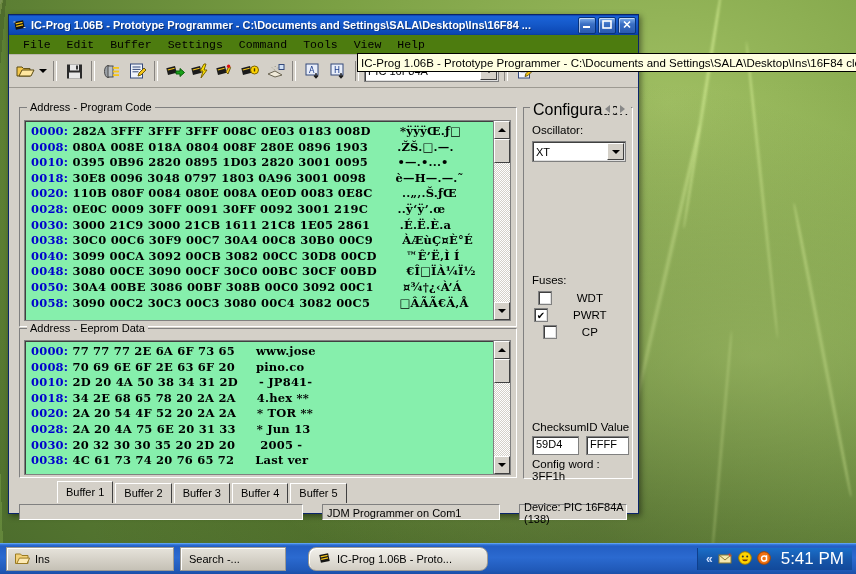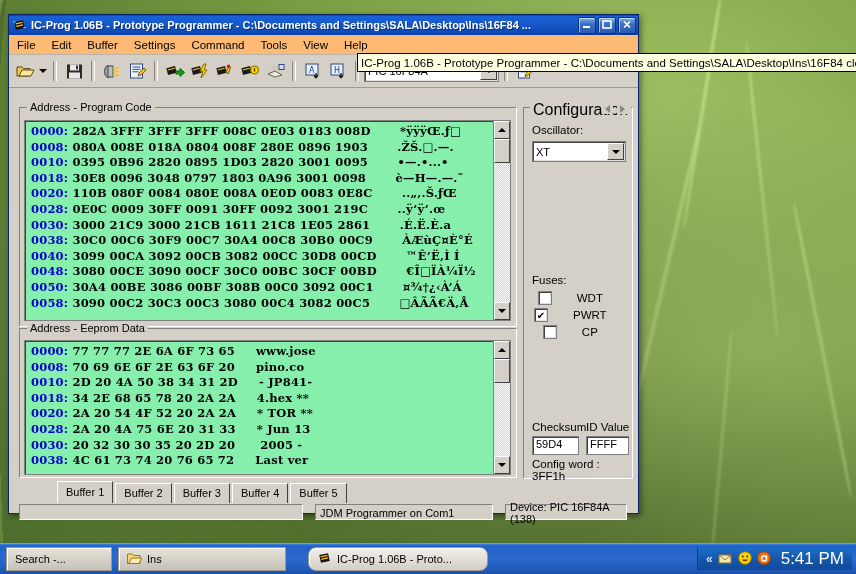--- a/index.html
+++ b/index.html
@@ -33,22 +33,22 @@
   #titlebar{height:20px;display:flex;align-items:center;
      background:linear-gradient(180deg,#0a3fa8 0%,#1a62d8 8%,#1559c9 45%,#0c47b4 92%,#0a3c9c 100%);
      padding:0 2px 0 3px;}
   #titlebar .ttl{color:#fff;font-weight:bold;font-size:11px;white-space:nowrap;overflow:hidden;
      text-shadow:1px 1px 0 rgba(0,0,0,.4);flex:1;margin-left:4px;}
   .appicon{width:15px;height:14px;position:relative;flex:0 0 auto;}
   .winbtns{display:flex;gap:2px;align-items:center;}
   .wbtn{width:16px;height:15px;background:linear-gradient(180deg,#7fb0ee,#3a6fc4 40%,#2a5ab0);
         border:1px solid #08337c;border-radius:2px;color:#fff;font-size:9px;line-height:13px;
         text-align:center;font-family:"Liberation Sans",sans-serif;box-shadow:inset 1px 1px 0 rgba(255,255,255,.55);}
-  #menubar{height:19px;display:flex;align-items:center;gap:0;
-     background:#fdba74;border-bottom:1px solid #b9b5ad;}
+  #menubar{height:19px;display:flex;align-items:center;gap:0;padding-left:6px;
+     background:#4d7c0f;border-bottom:1px solid #b9b5ad;font-family:Liberation Mono, monospace;}
   #menubar span{padding:2px 8px;font-size:11.5px;color:#000;}
   #toolbar{height:28px;display:flex;align-items:center;gap:1px;padding:2px 4px;background:#d4d0c8;
      border-bottom:1px solid #9d9a92;}
   .tb{width:24px;height:23px;display:flex;align-items:center;justify-content:center;position:relative;}
   .sep{width:2px;height:20px;border-left:1px solid #878480;border-right:1px solid #fff;margin:0 4px;}
   .combo{width:130px;height:19px;background:#fff;border:1px solid #7f7f7f;
          box-shadow:inset 1px 1px 0 #404040, inset -1px -1px 0 #dfdfdf;
          display:flex;align-items:center;font-size:11px;padding-left:3px;position:relative;}
   .combo .arw{position:absolute;right:1px;top:1px;width:15px;height:15px;background:#d4d0c8;
       border:1px solid #fff;border-right-color:#404040;border-bottom-color:#404040;
@@ -86,21 +86,21 @@
       display:inline-flex;align-items:center;justify-content:center;font-size:10px;color:#000;vertical-align:middle;}
   .fuse{display:flex;align-items:center;gap:25px;margin-bottom:3px;justify-content:center;}
   .txtf{background:#fff;border:1px solid #808080;box-shadow:inset 1px 1px 0 #404040;
         height:16px;font-size:11px;padding:1px 0 0 3px;font-family:"Liberation Sans",sans-serif;}
   
   #tabs{position:absolute;left:12px;top:466px;display:flex;align-items:flex-end;gap:2px;padding-left:36px;}
   .tab{background:#d4d0c8;border:1px solid #fff;border-right-color:#404040;border-bottom:none;
        padding:3px 8px 3px;font-size:11px;height:13px;}
   .tab.active{padding:4px 8px 4px;font-weight:normal;position:relative;z-index:2;}
   
-  #status{position:absolute;left:10px;top:489px;width:608px;height:16px;display:flex;gap:12px;}
+  #status{position:absolute;left:10px;top:489px;width:608px;height:16px;display:flex;gap:19px;}
   .sbx{border:1px solid #808080;border-right-color:#fff;border-bottom-color:#fff;
        background:#d4d0c8;font-size:11px;padding:1px 0 0 4px;display:flex;align-items:center;}
   
   #tip{position:absolute;left:357px;top:53px;background:#ffffe1;border:1px solid #000;
        font-size:11.5px;padding:1px 3px;white-space:nowrap;overflow:hidden;height:15px;
        display:flex;align-items:center;z-index:50;}
   
   #taskbar{position:absolute;left:0;bottom:0;width:856px;height:30px;
      background:linear-gradient(180deg,#3f86e8 0%,#2f6fd4 3%,#245fc4 8%,#2b6ad0 45%,#2059b8 88%,#1a4fa8 100%);
      border-top:1px solid #5d9ff0;display:flex;align-items:center;}
@@ -379,31 +379,31 @@
   <div id="status">
     <div class="sbx" style="width:278px;"></div>
     <div class="sbx" style="width:172px;">JDM Programmer on Com1</div>
     <div class="sbx" style="flex:1;">Device: PIC 16F84A  (138)</div>
   </div>
 </div>
 
 <div id="tip" style="width:494px;">IC-Prog 1.06B - Prototype Programmer - C:\Documents and Settings\SALA\Desktop\Ins\16F84 clock.he</div>
 
 <div id="taskbar">
-  <div class="tbtn" style="width:88px;">
-    <span>Search -...</span>
-  </div>
   <div class="tbtn" style="width:150px;">
     <span>
       <svg width="15" height="13" viewBox="0 0 15 13">
         <path d="M0.5 11.5V2h5l1.4 1.5H13v8z" fill="#f3d27a" stroke="#9a7a22"></path>
         <path d="M1.8 11.5l2.6-5.4H14.6l-2.6 5.4z" fill="#fdeab5" stroke="#9a7a22"></path>
       </svg>
     </span>
     <span>Ins</span>
+  </div>
+  <div class="tbtn" style="width:88px;">
+    <span>Search -...</span>
   </div>
   <div class="tbtn act" style="width:162px;margin-left:22px;">
     <span>
       <svg width="15" height="14" viewBox="0 0 15 14">
         <rect x="3" y="3" width="9" height="8" fill="#141414" transform="rotate(-12 7.5 7)"></rect>
         <rect x="4" y="4.5" width="7" height="1.2" fill="#f5c518" transform="rotate(-12 7.5 7)"></rect>
         <rect x="4" y="7" width="7" height="1.2" fill="#f5c518" transform="rotate(-12 7.5 7)"></rect>
       </svg>
     </span>
     <span>IC-Prog 1.06B - Proto...</span>

